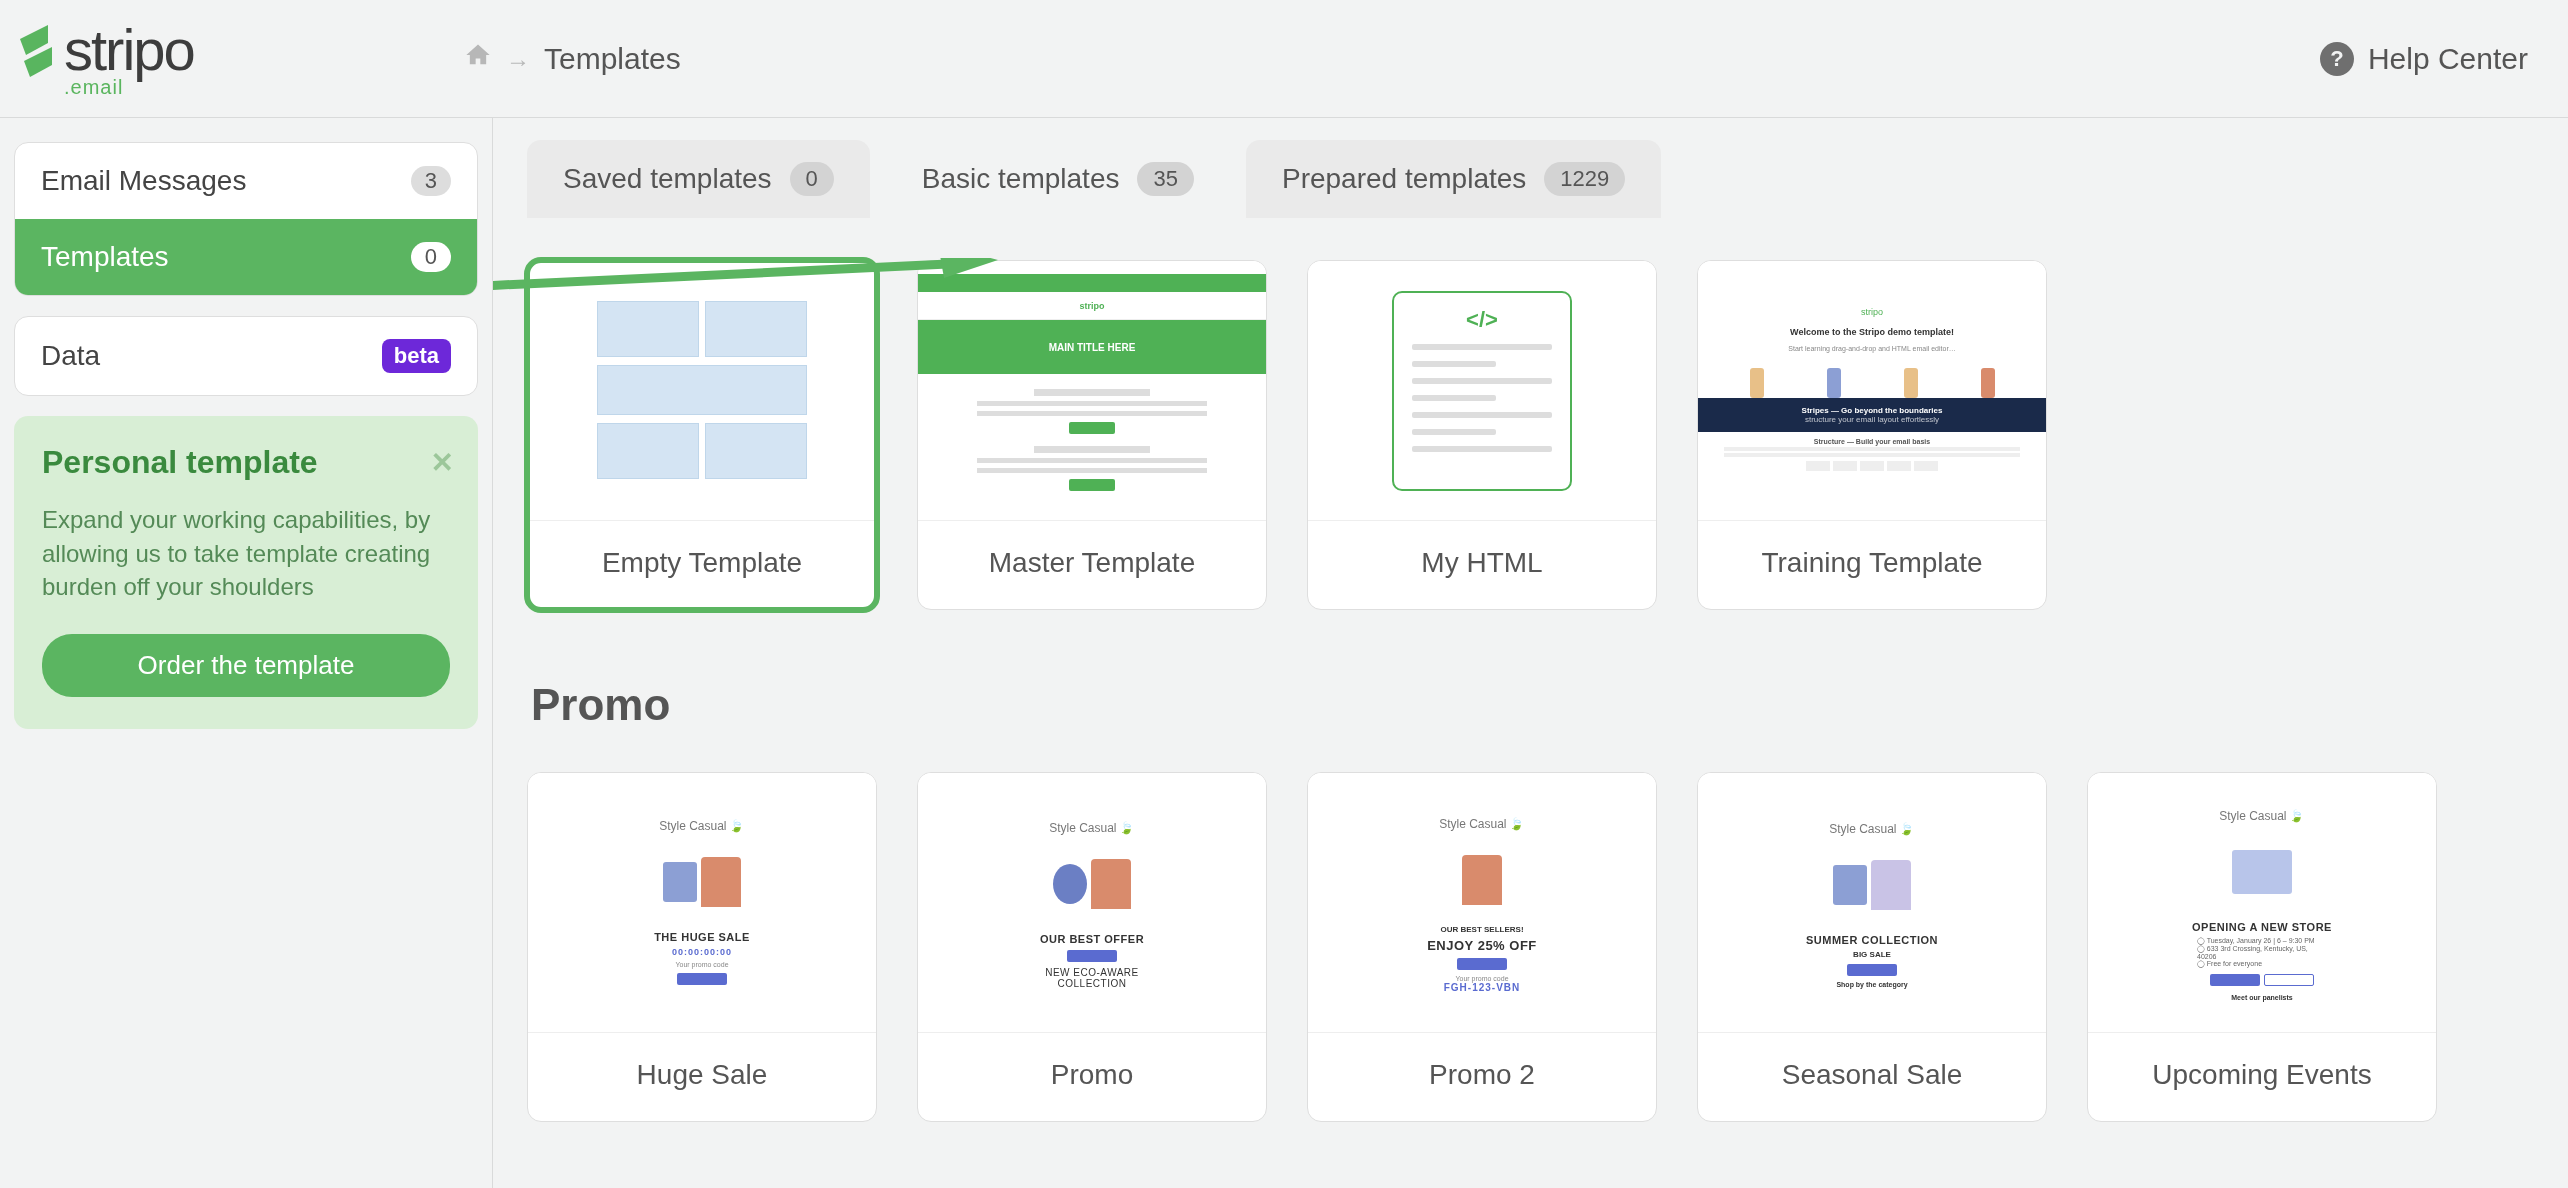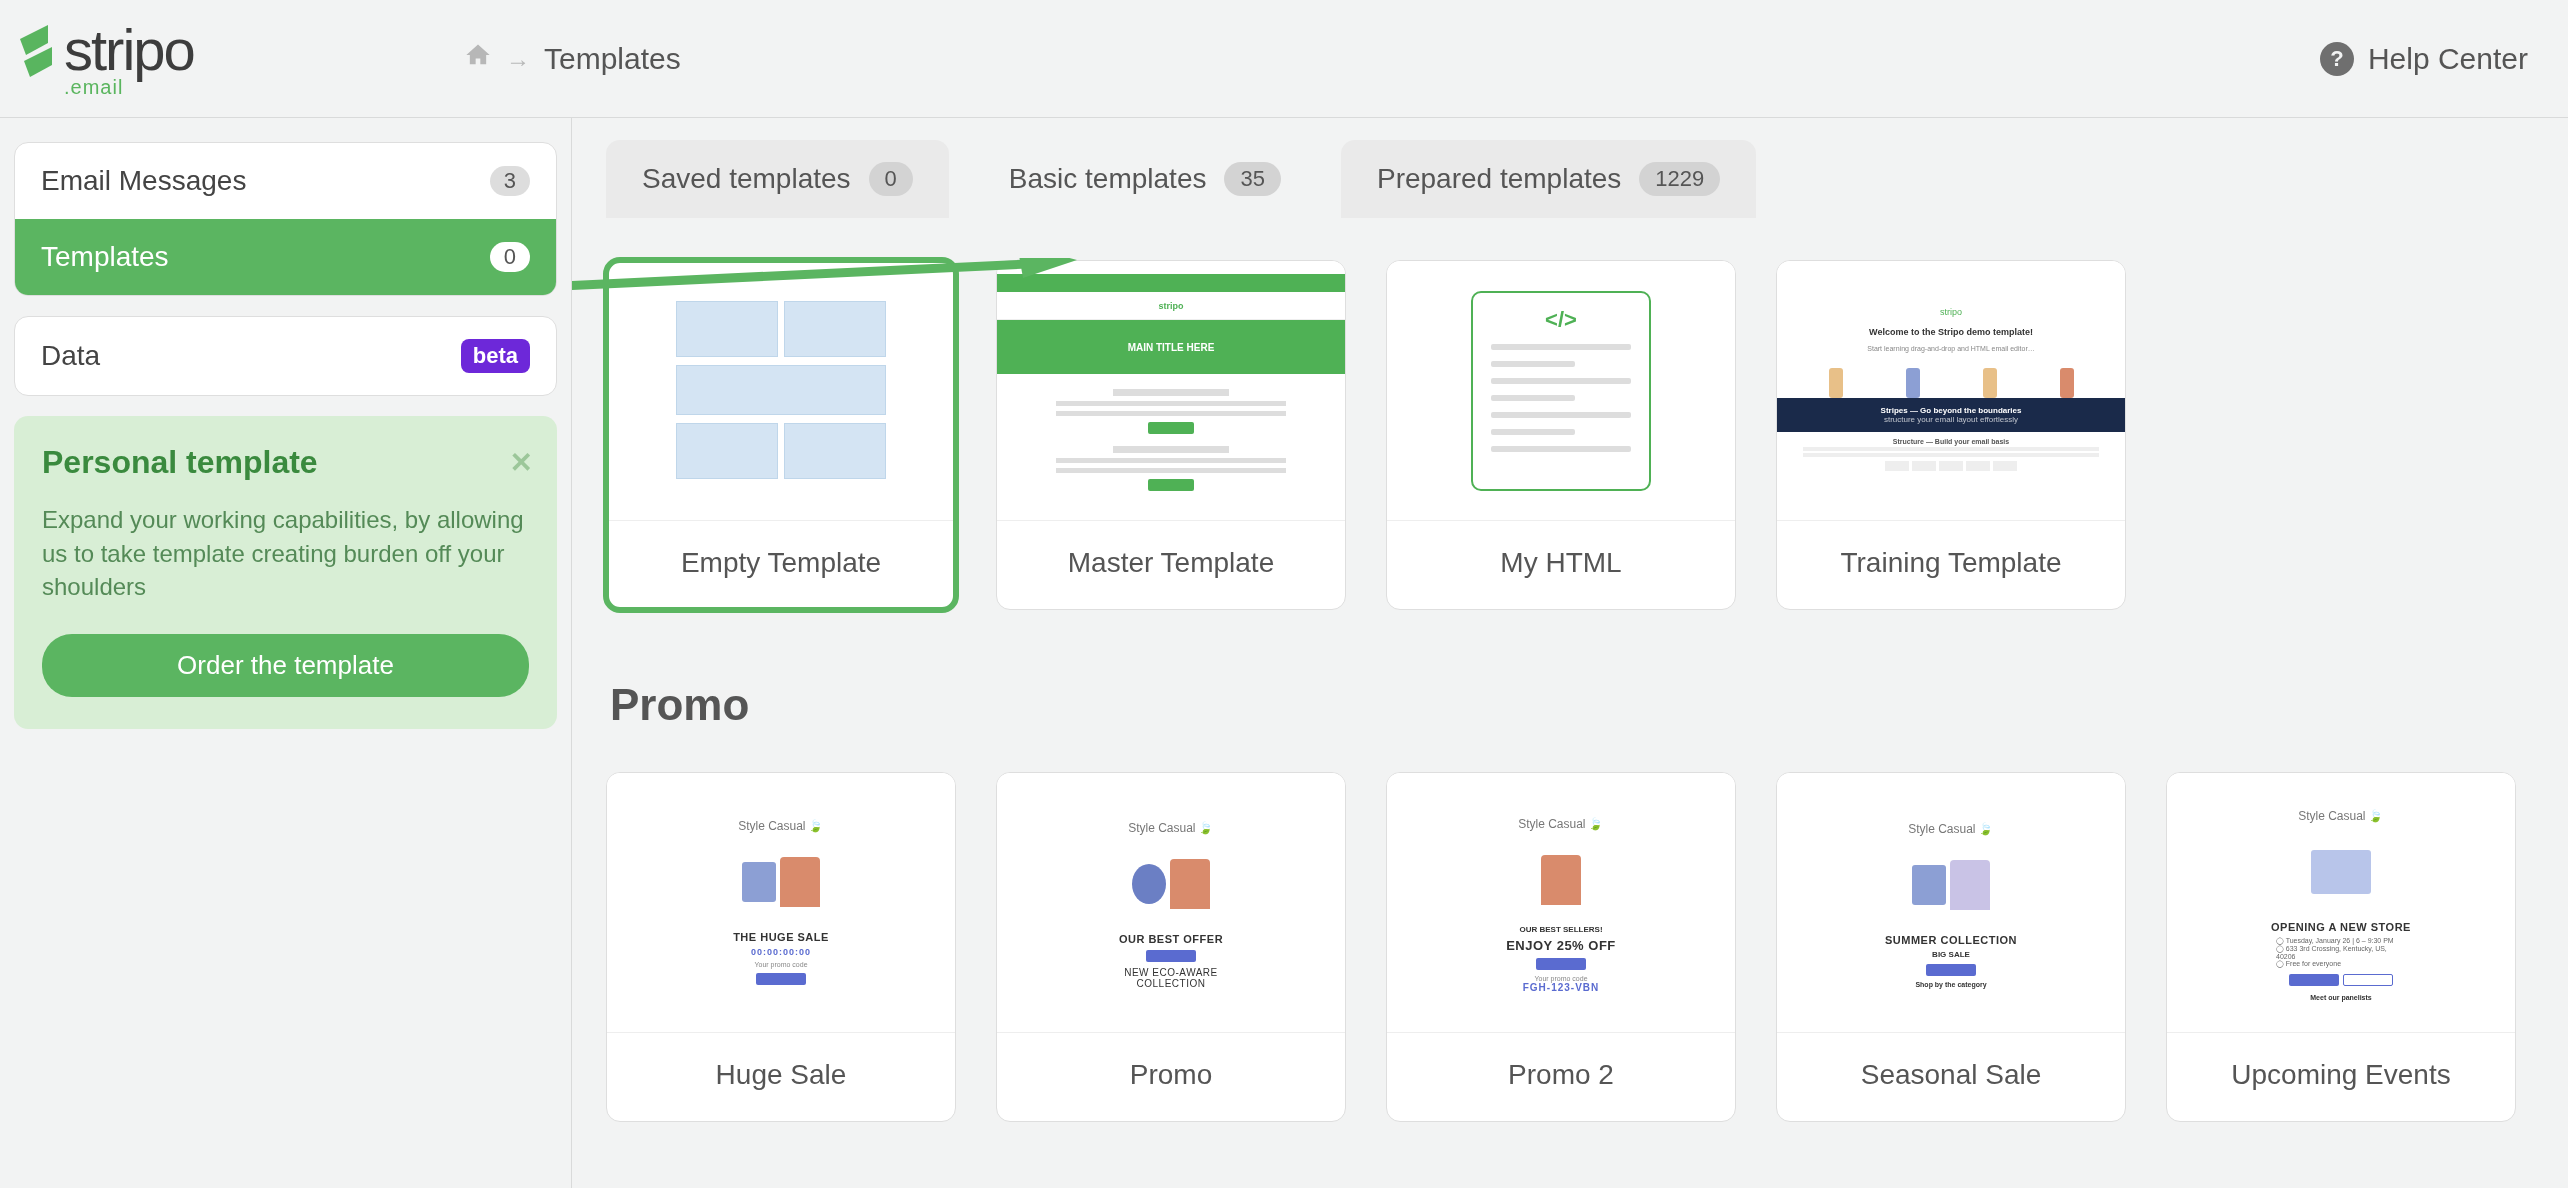--- a/index.html
+++ b/index.html
@@ -75,21 +75,21 @@
     display: flex; align-items: center; justify-content: center;
     font-weight: 700; font-size: 22px;
   }
 
   
   .body-wrap {
     display: flex;
     height: calc(100% - 118px);
   }
   .sidebar {
-    width: 572px;
+    width: 493px;
     border-right: 1px solid #d9dada;
     padding: 24px 14px;
     display: flex;
     flex-direction: column;
     gap: 20px;
   }
   .sidemenu {
     background: #fff;
     border: 1px solid #dedede;
     border-radius: 14px;
@@ -171,21 +171,21 @@
 
   
   .main {
     flex: 1;
     padding: 22px 0 0 34px;
     position: relative;
     overflow: hidden;
   }
   .tabs {
     display: flex;
-    gap: 24px;
+    gap: 16px;
   }
   .tab {
     display: flex;
     align-items: center;
     gap: 18px;
     padding: 22px 36px;
     background: #eaeaea;
     border-radius: 14px 14px 0 0;
     font-size: 28px;
     color: #555;

